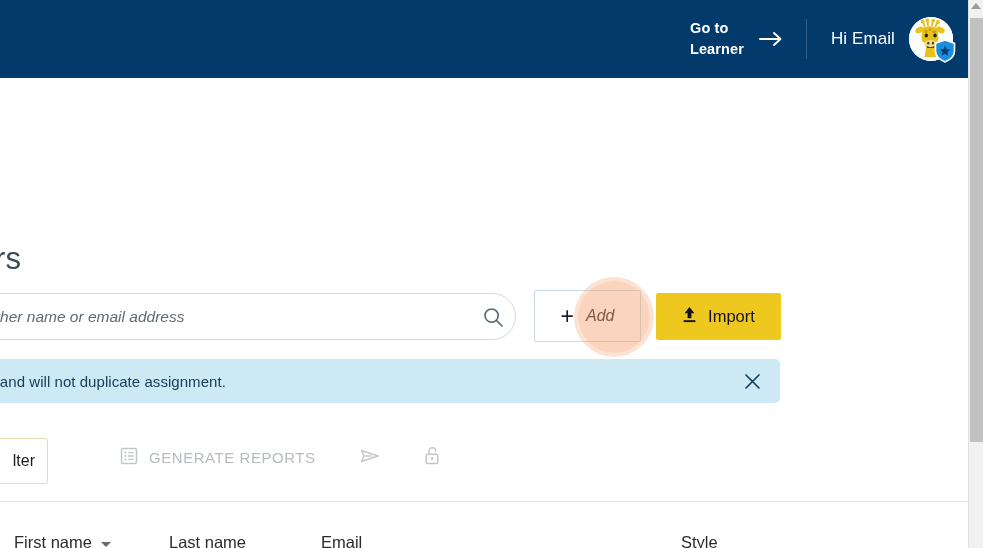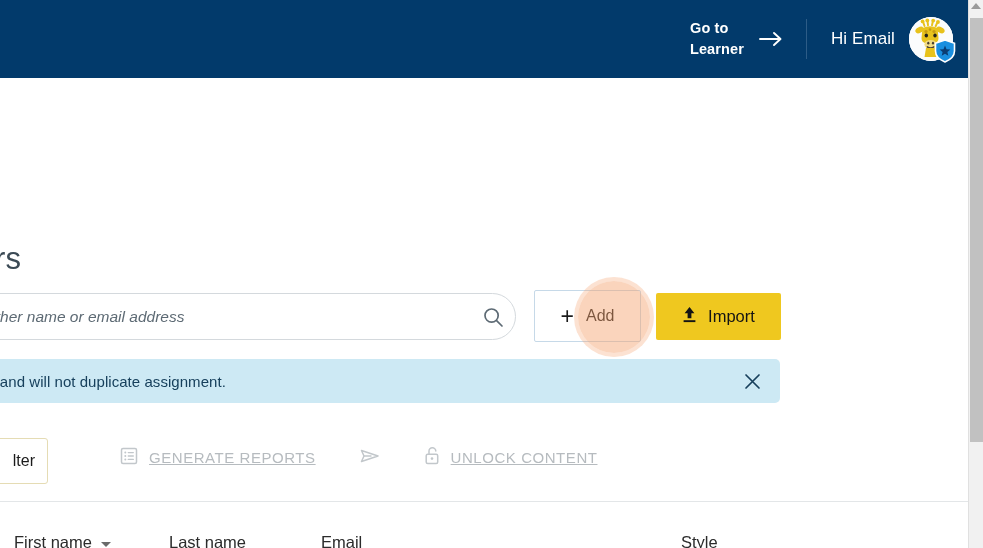--- a/index.html
+++ b/index.html
@@ -70,21 +70,21 @@
   .search-input::placeholder { color: #5d6a74; font-style: italic; opacity: 1; }
   .search-ic { width: 44px; display: flex; align-items: center; justify-content: center; }
 
   .add-btn {
     position: absolute; left: 534px; top: 212px; width: 107px; height: 52px;
     background: #ffffff; border: 1px solid #c6d9e8; border-radius: 2px;
     display: flex; align-items: center; justify-content: center; gap: 12px;
     cursor: pointer;
   }
   .add-btn .plus { font-size: 23px; color: #1b1b1b; line-height: 1; font-weight: 400; }
-  .add-btn .lbl { font-size: 16px; color: #1b1b1b; }
+  .add-btn .lbl { font-size: 16px; color: #1b1b1b; font-style: italic; }
 
   .import-btn {
     position: absolute; left: 656px; top: 215px; width: 125px; height: 47px;
     background: #EFC81F; border: 0; border-radius: 2px;
     display: flex; align-items: center; justify-content: center; gap: 11px;
     cursor: pointer;
   }
   .import-btn .lbl { font-size: 16.5px; color: #141414; font-weight: 400; }
 
   
@@ -114,21 +114,21 @@
     position: absolute; left: -44px; top: 360px; width: 92px; height: 46px;
     background: #fff; border: 1px solid #e5dcb4; border-radius: 3px;
     display: flex; align-items: center; justify-content: flex-end;
     padding-right: 12px; cursor: pointer;
   }
   .filter-btn .lbl { font-size: 16px; color: #1b1b1b; margin-left: 37px; }
 
   .tool-actions { position: absolute; left: 120px; top: 368px; display: flex; align-items: center; }
   .tool-act {
     display: flex; align-items: center; gap: 11px;
-    color: #b6bbbf; cursor: default; padding-right: 44px; text-decoration: underline;
+    color: #b6bbbf; cursor: default; padding-right: 44px;
   }
   .tool-act .lbl { font-size: 15px; letter-spacing: .55px; }
 
   
   .table-rule { position: absolute; left: -60px; width: 1060px; height: 1px; background: #e3e6e8; }
   .rule-top { top: 423px; }
   .thead { position: absolute; left: 0; top: 455px; width: 968px; height: 28px; }
   .th {
     position: absolute; font-size: 16.5px; color: #2b2b2b; white-space: nowrap;
     display: flex; align-items: center; gap: 9px;
@@ -292,21 +292,20 @@
       </div>
 
       <div class="tool-act">
         <span>
           <svg width="16" height="19" viewBox="0 0 16 19" fill="none">
             <rect x="2.2" y="8.2" width="11.5" height="9.2" rx="1.5" stroke="#c2c7cb" stroke-width="1.5"></rect>
             <path d="M5 8.2 V5.3 A3.4 3.4 0 0 1 11.8 5.1" stroke="#c2c7cb" stroke-width="1.5" fill="none" stroke-linecap="round"></path>
             <circle cx="8" cy="12.6" r="1.3" fill="#c2c7cb"></circle>
           </svg>
         </span>
-        <span class="lbl">UNLOCK CONTENT</span>
       </div>
     </div>
 
     <div class="table-rule rule-top"></div>
 
     <div class="thead">
       <div class="th th-first">
         <span>First name</span>
         <span class="caret"></span>
       </div>

